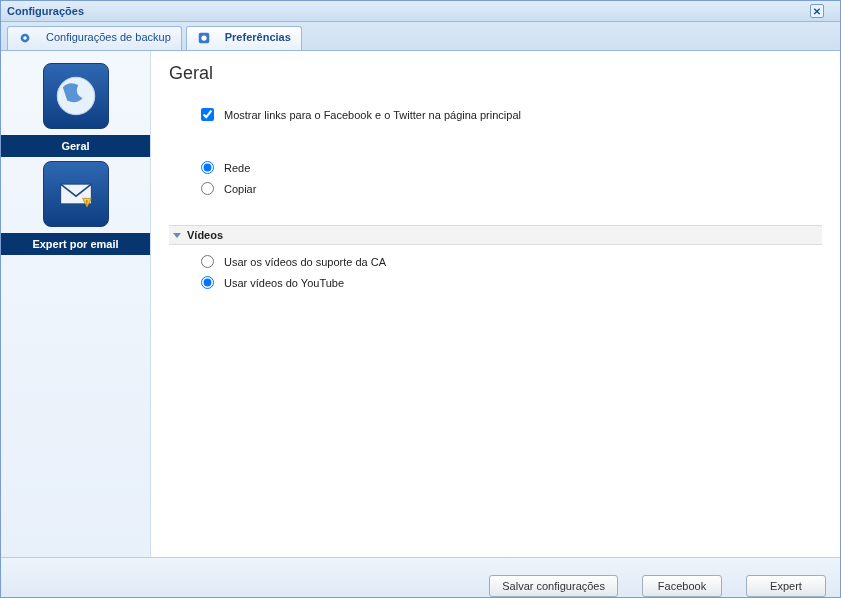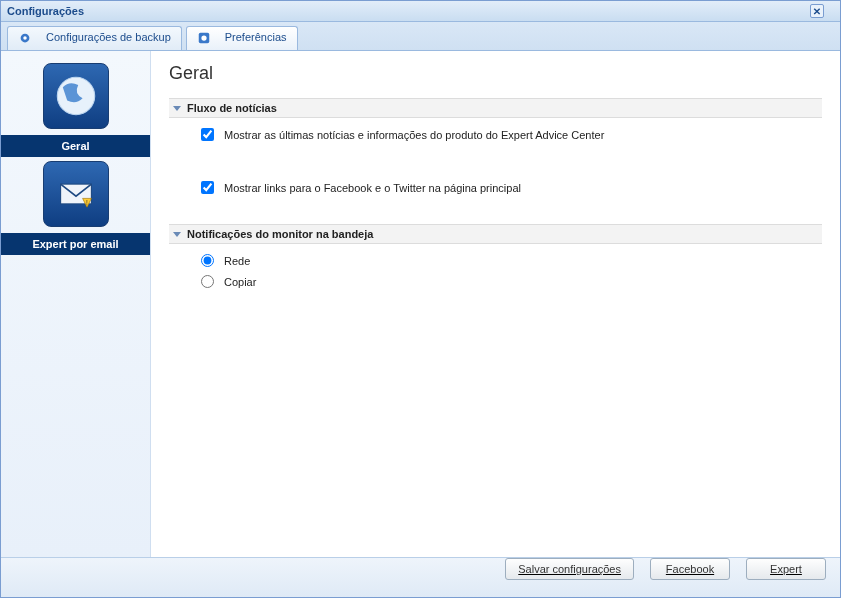--- a/index.html
+++ b/index.html
@@ -49,21 +49,21 @@
       border: 1px solid #9ab9df;
       border-bottom: none;
       background: linear-gradient(to bottom,#f3f8fd,#e1ecf7);
       border-radius: 3px 3px 0 0;
       color: #1c4c8c;
       cursor: pointer;
       height: 24px;
     }
     .tab.active {
       background: linear-gradient(to bottom,#ffffff,#e9f1fa);
-      font-weight: normal;
+      font-weight: bold;
     }
     .tab-icon {
       width: 14px; height: 14px;
       display: flex; align-items:center; justify-content:center;
     }
     .content-area {
       display: flex;
       background: #ffffff;
       height: 507px;
       border-top: 1px solid #9ab9df;
@@ -139,25 +139,24 @@
     .row input[type=checkbox], .row input[type=radio] {
       margin: 0;
     }
     .footer {
       position: absolute;
       left: 0; right: 0; bottom: 0;
       height: 40px;
       background: linear-gradient(to bottom,#eef4fb,#dfeaf6);
       border-top: 1px solid #b9cfe8;
       display: flex;
-      align-items: flex-start;
+      align-items: flex-end;
       justify-content: flex-end;
       padding-right: 14px;
-      gap: 16px;
-      text-decoration: underline;
+      gap: 24px;
     }
     .btn {
       min-width: 80px;
       height: 22px;
       padding: 0 12px;
       border: 1px solid #9daebf;
       border-radius: 3px;
       background: linear-gradient(to bottom,#fefefe,#e5e9ed);
       color: #333;
       font-size: 11px;
@@ -224,59 +223,59 @@
           </svg>
         </div>
         <div class="sidebar-label">Expert por email</div>
       </div>
 
     </div>
 
     <div class="main">
       <h1 class="page-title">Geral</h1>
 
+
+      <div class="section">
+        <div class="section-body">
+          <div class="row">
+            <input type="checkbox" checked="" style="">
+            <span>Mostrar links para o Facebook e o Twitter na página principal</span>
+          </div>
+        </div>
+      </div>
+
+      <div class="section">
+        <div class="section-body">
+          <div class="row">
+            <input type="radio" name="tray" checked="" style="">
+            <span>Rede</span>
+          </div>
+          <div class="row">
+            <input type="radio" name="tray" style="">
+            <span>Copiar</span>
+          </div>
+        </div>
+      </div>
+
       <div class="section">
         <div class="section-header">
           <div class="triangle"></div>
-          <span>Fluxo de notícias</span>
+          <span>Vídeos</span>
         </div>
         <div class="section-body">
           <div class="row">
-            <input type="checkbox" checked="" style="">
-            <span>Mostrar as últimas notícias e informações do produto do Expert Advice Center</span>
-          </div>
-        </div>
-      </div>
-
-      <div class="section">
-        <div class="section-body">
-          <div class="row">
-            <input type="checkbox" checked="" style="">
-            <span>Mostrar links para o Facebook e o Twitter na página principal</span>
-          </div>
-        </div>
-      </div>
-
-      <div class="section">
-        <div class="section-header">
-          <div class="triangle"></div>
-          <span>Notificações do monitor na bandeja</span>
-        </div>
-        <div class="section-body">
-          <div class="row">
-            <input type="radio" name="tray" checked="" style="">
-            <span>Rede</span>
-          </div>
-          <div class="row">
-            <input type="radio" name="tray" style="">
-            <span>Copiar</span>
-          </div>
-        </div>
-      </div>
-
+            <input type="radio" name="vids" style="">
+            <span>Usar os vídeos do suporte da CA</span>
+          </div>
+          <div class="row">
+            <input type="radio" name="vids" checked="" style="">
+            <span>Usar vídeos do YouTube</span>
+          </div>
+        </div>
+      </div>
 
     </div>
   </div>
 
   <div class="footer">
     <button class="btn">Salvar configurações</button>
     <button class="btn">Facebook</button>
     <button class="btn">Expert</button>
   </div>
 

